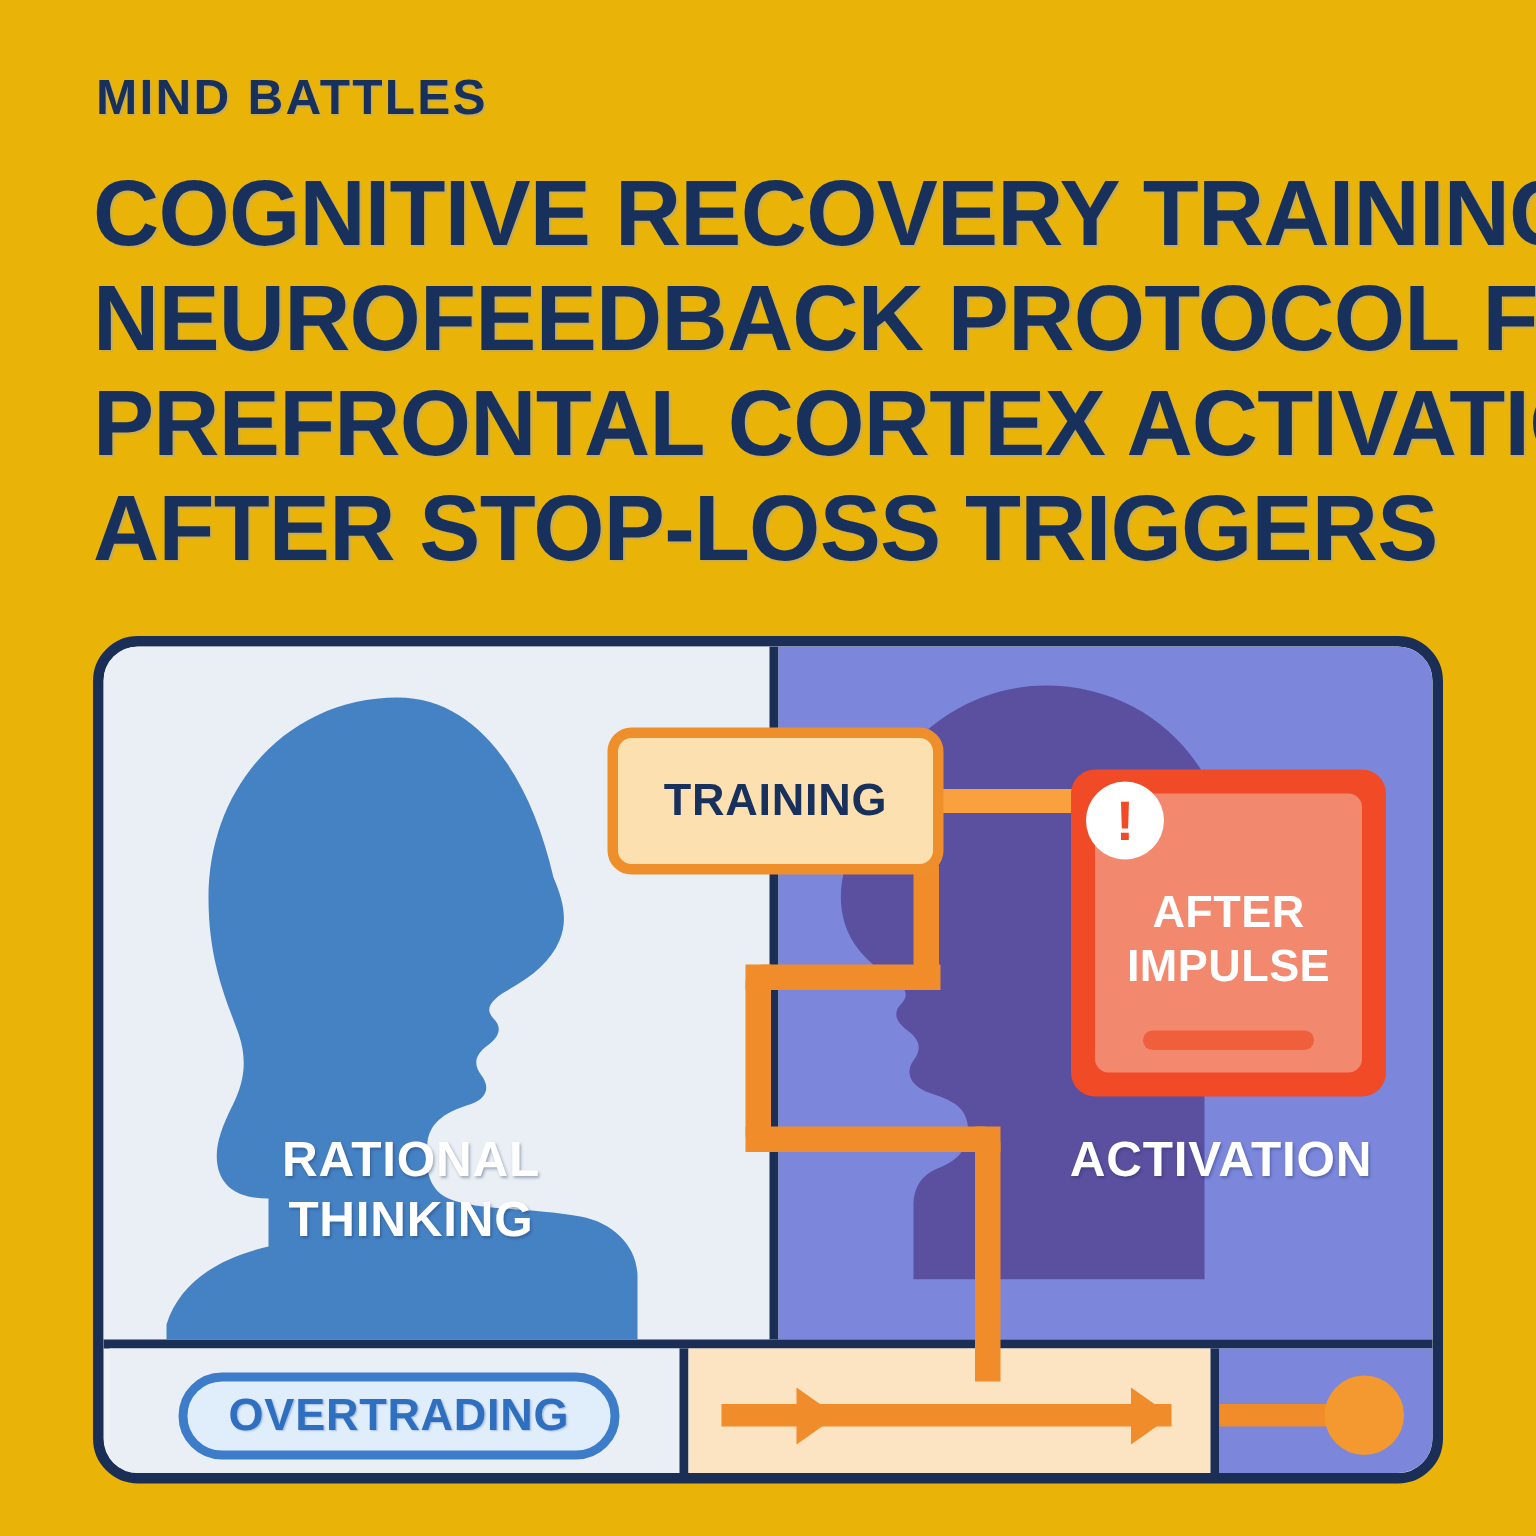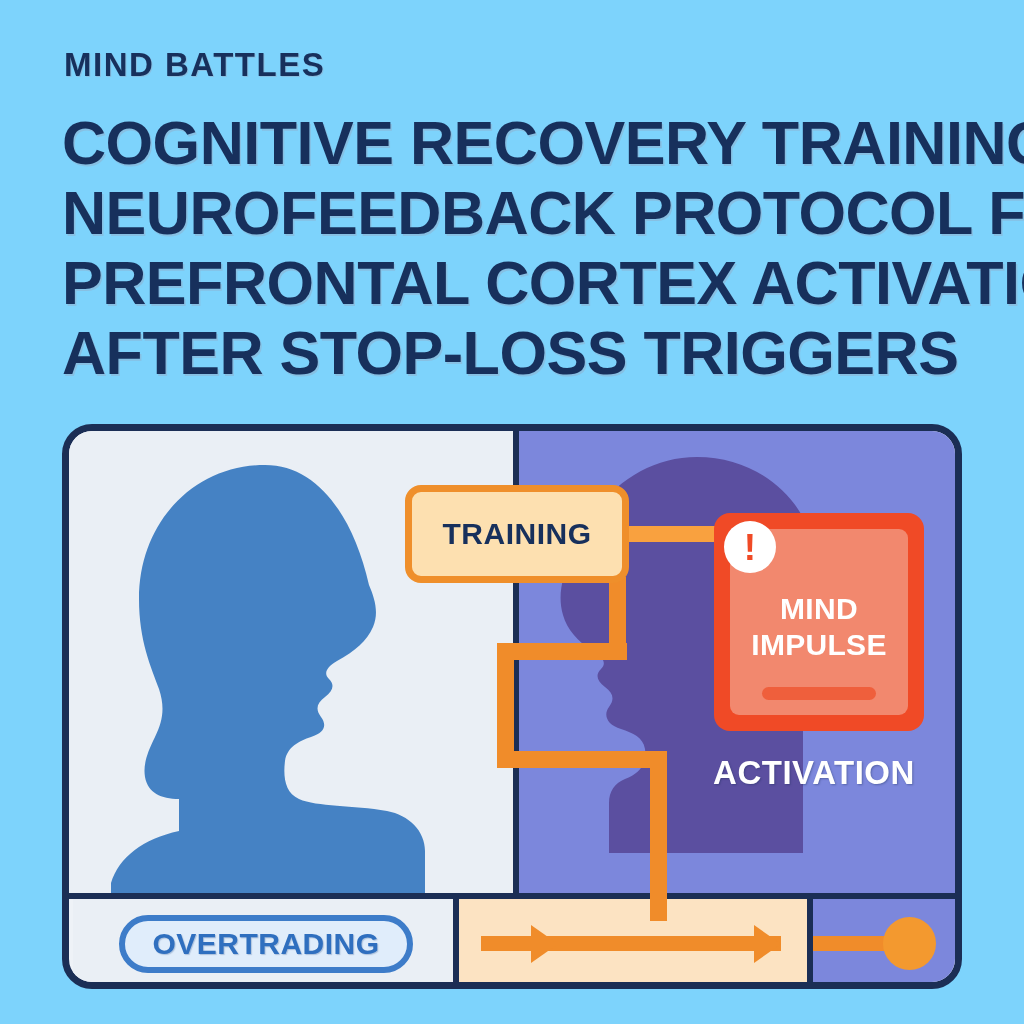--- a/index.html
+++ b/index.html
@@ -10,21 +10,21 @@
     height: 1024px;
     background: #e4eaf2;
     font-family: "Liberation Sans", sans-serif;
     overflow: hidden;
   }
 
   .poster {
     position: relative;
     width: 1024px;
     height: 1024px;
-    background: #7dd3fc;
+    background: #eab308;
   }
 
   
   .kicker {
     position: absolute;
     left: 64px;
     top: 46px;
     font-size: 33px;
     font-weight: 700;
     letter-spacing: 1.5px;
@@ -370,20 +370,24 @@
           C 182 334, 180 318, 182 302
           C 184 288, 196 282, 208 278
           C 222 274, 224 266, 218 258
           C 212 250, 214 244, 222 238
           C 230 232, 232 226, 226 220
           C 220 214, 224 208, 234 202
           C 252 192, 264 182, 270 168
           C 276 154, 272 140, 266 126
           C 250 56, 214 6, 162 6 Z"></path>
       </svg>
+      <div class="caption left">
+        <span>RATIONAL</span><br>
+        <span>THINKING</span>
+      </div>
     </div>
 
     <div class="vdivider"></div>
 
     <div class="half-right">
       <svg class="head-right" viewBox="0 0 300 400">
         <path fill="#5b4fa0" d="M148 4
           C 218 4, 272 58, 272 134
           C 272 180, 262 206, 254 228
           L 254 400
@@ -406,21 +410,21 @@
     </div>
 
     <div class="wire wire-badge-to-card"></div>
 
     <div class="loss-card">
       <div class="loss-inner"></div>
       <div class="warn-badge">
         <span class="warn-mark">!</span>
       </div>
       <div class="loss-text">
-        <span>MIND</span><br>
+        <span>AFTER</span><br>
         <span>IMPULSE</span>
       </div>
       <div class="loss-bar"></div>
     </div>
 
     <div class="training">
       <span>TRAINING</span>
     </div>
 
     <div class="wire wire-v-from-badge"></div>

